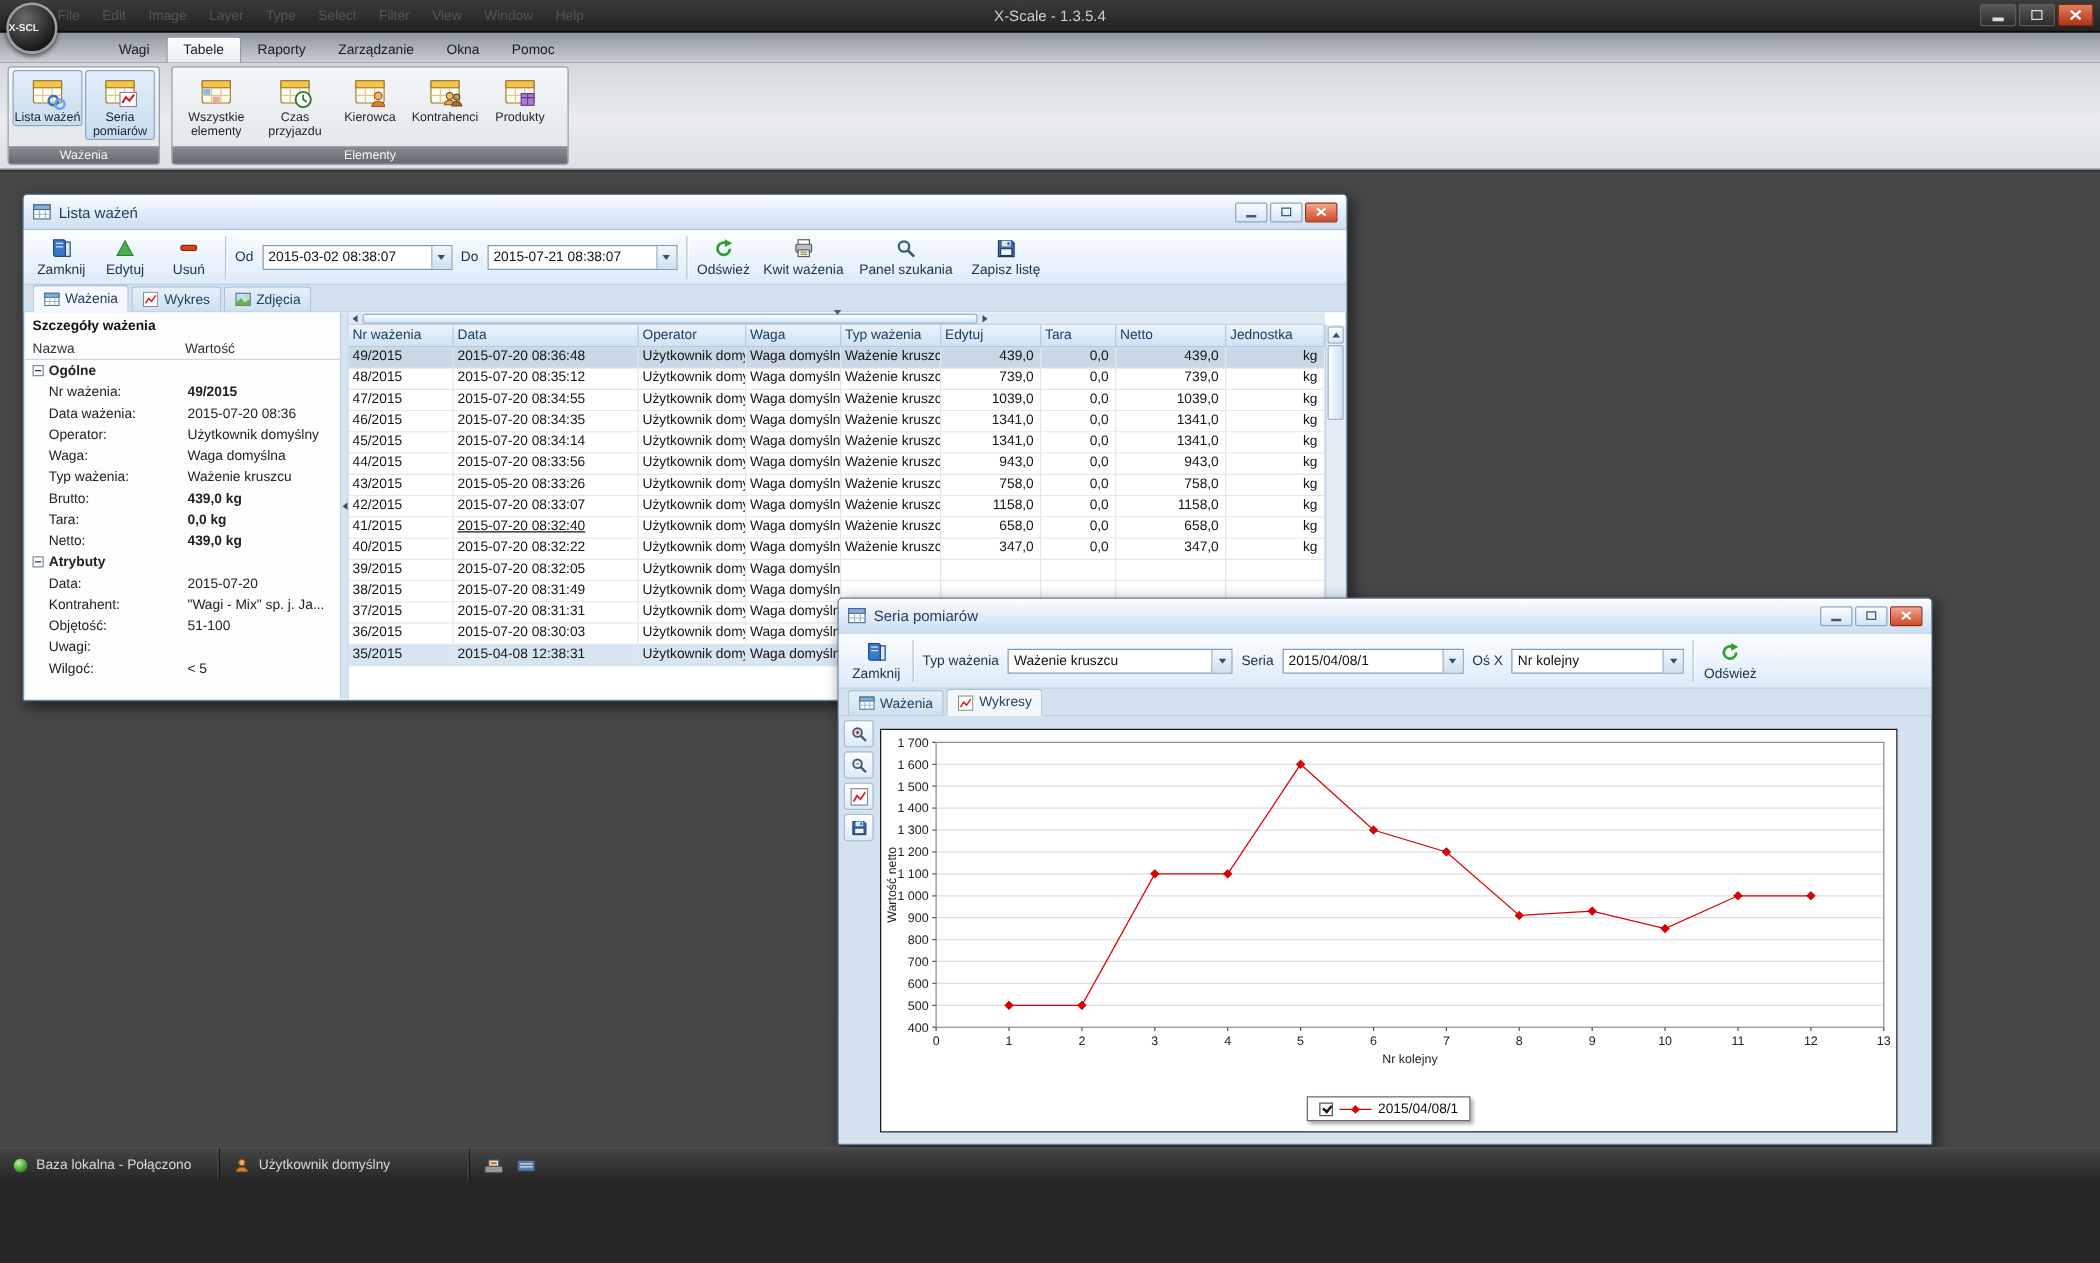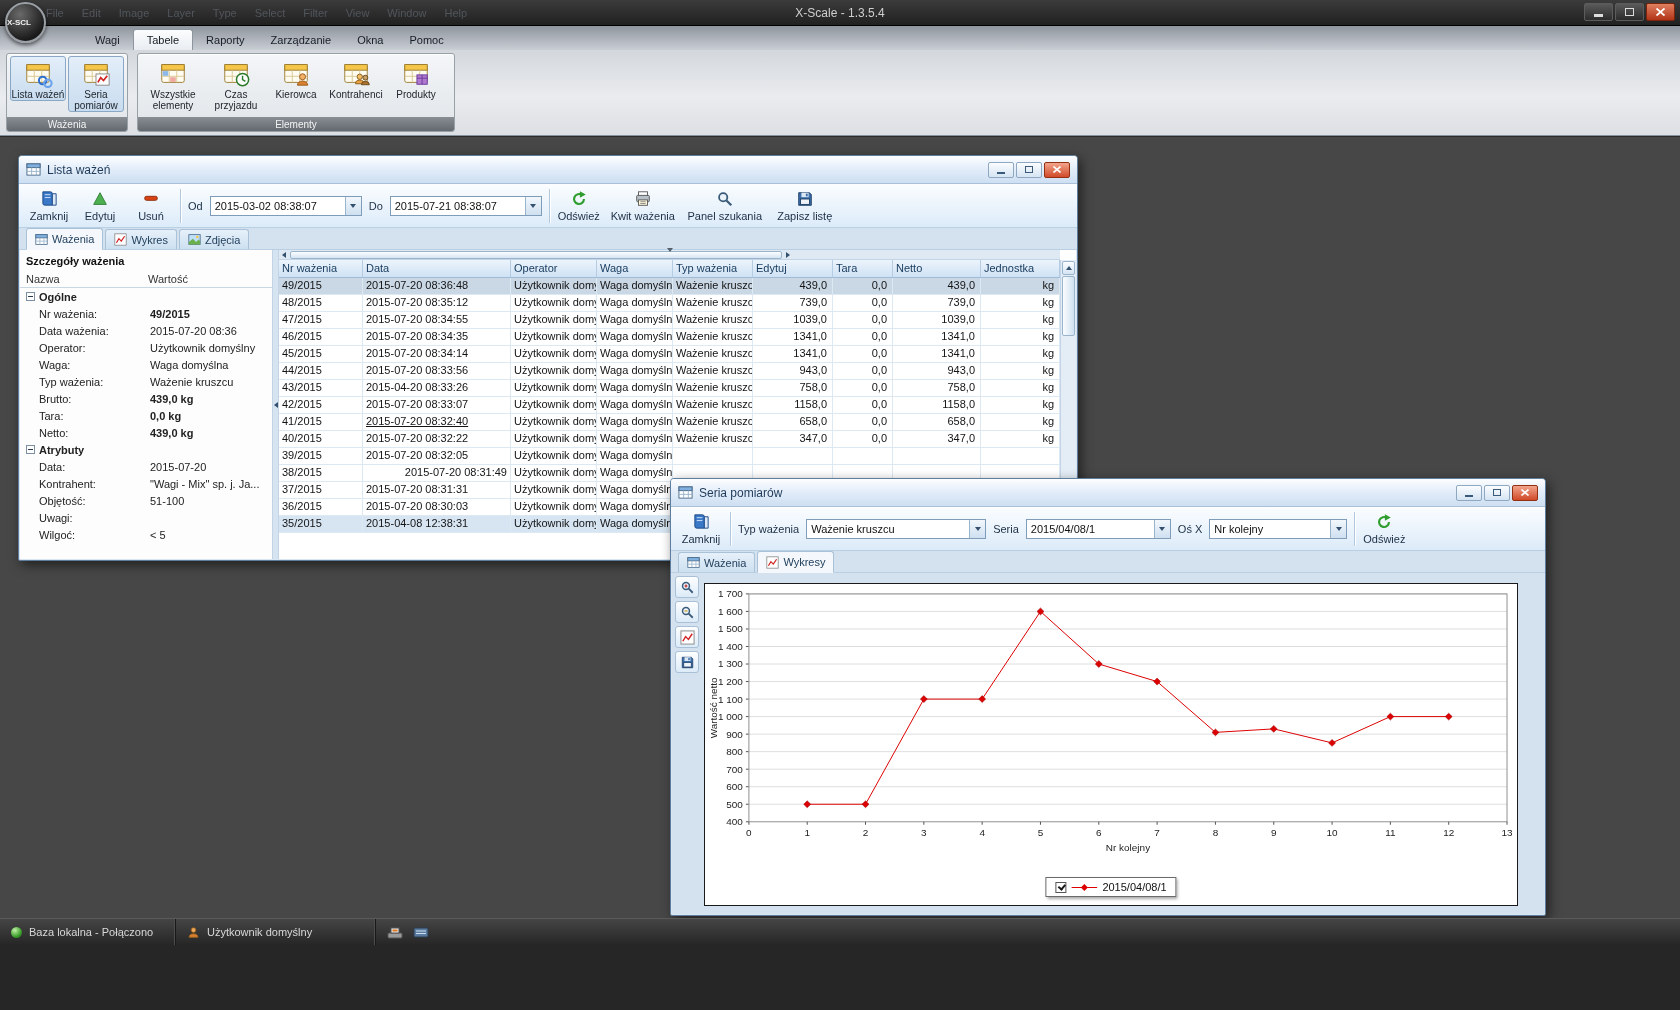--- a/index.html
+++ b/index.html
@@ -565,21 +565,21 @@
               <div class="g-cell" style="width: 86px;">Użytkownik domyślny</div>
               <div class="g-cell" style="width: 76px;">Waga domyślna</div>
               <div class="g-cell" style="width: 80px;">Ważenie kruszcu</div>
               <div class="g-cell num" style="width: 80px;">943,0</div>
               <div class="g-cell num" style="width: 60px;">0,0</div>
               <div class="g-cell num" style="width: 88px;">943,0</div>
               <div class="g-cell num" style="flex: 1 1 0%;">kg</div>
             </div>
             <div class="grid-row">
               <div class="g-cell" style="width: 84px;">43/2015</div>
-              <div class="g-cell" style="width: 148px;">2015-04-20 08:33:26</div>
+              <div class="g-cell" style="width: 148px;">2015-05-20 08:33:26</div>
               <div class="g-cell" style="width: 86px;">Użytkownik domyślny</div>
               <div class="g-cell" style="width: 76px;">Waga domyślna</div>
               <div class="g-cell" style="width: 80px;">Ważenie kruszcu</div>
               <div class="g-cell num" style="width: 80px;">758,0</div>
               <div class="g-cell num" style="width: 60px;">0,0</div>
               <div class="g-cell num" style="width: 88px;">758,0</div>
               <div class="g-cell num" style="flex: 1 1 0%;">kg</div>
             </div>
             <div class="grid-row">
               <div class="g-cell" style="width: 84px;">42/2015</div>
@@ -620,21 +620,21 @@
               <div class="g-cell" style="width: 86px;">Użytkownik domyślny</div>
               <div class="g-cell" style="width: 76px;">Waga domyślna</div>
               <div class="g-cell" style="width: 80px;"></div>
               <div class="g-cell num" style="width: 80px;"></div>
               <div class="g-cell num" style="width: 60px;"></div>
               <div class="g-cell num" style="width: 88px;"></div>
               <div class="g-cell num" style="flex: 1 1 0%;"></div>
             </div>
             <div class="grid-row">
               <div class="g-cell" style="width: 84px;">38/2015</div>
-              <div class="g-cell" style="width: 148px; text-align: right;">2015-07-20 08:31:49</div>
+              <div class="g-cell" style="width: 148px;">2015-07-20 08:31:49</div>
               <div class="g-cell" style="width: 86px;">Użytkownik domyślny</div>
               <div class="g-cell" style="width: 76px;">Waga domyślna</div>
               <div class="g-cell" style="width: 80px;"></div>
               <div class="g-cell num" style="width: 80px;"></div>
               <div class="g-cell num" style="width: 60px;"></div>
               <div class="g-cell num" style="width: 88px;"></div>
               <div class="g-cell num" style="flex: 1 1 0%;"></div>
             </div>
             <div class="grid-row">
               <div class="g-cell" style="width: 84px;">37/2015</div>

